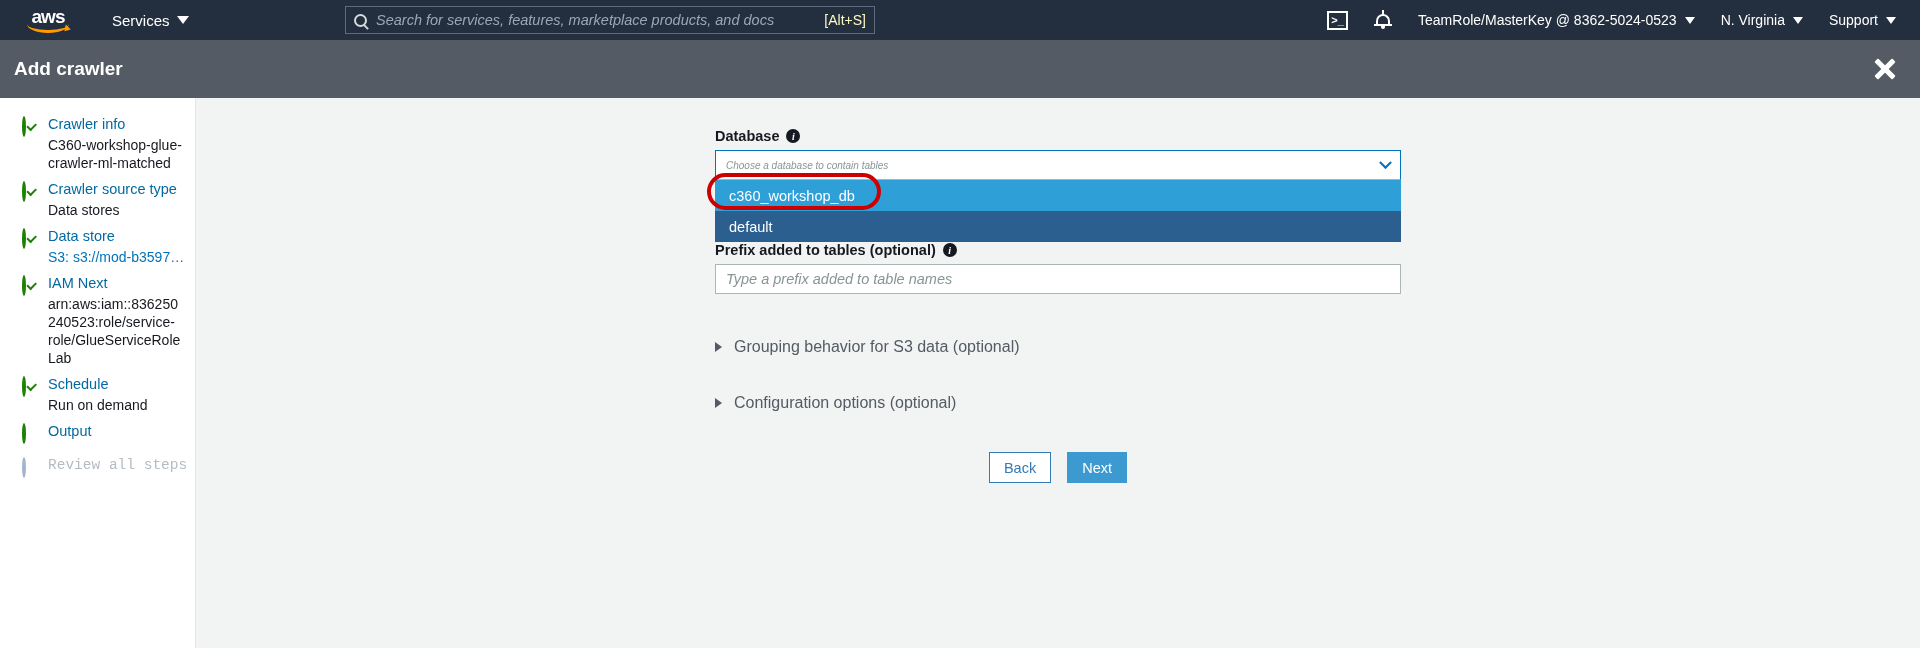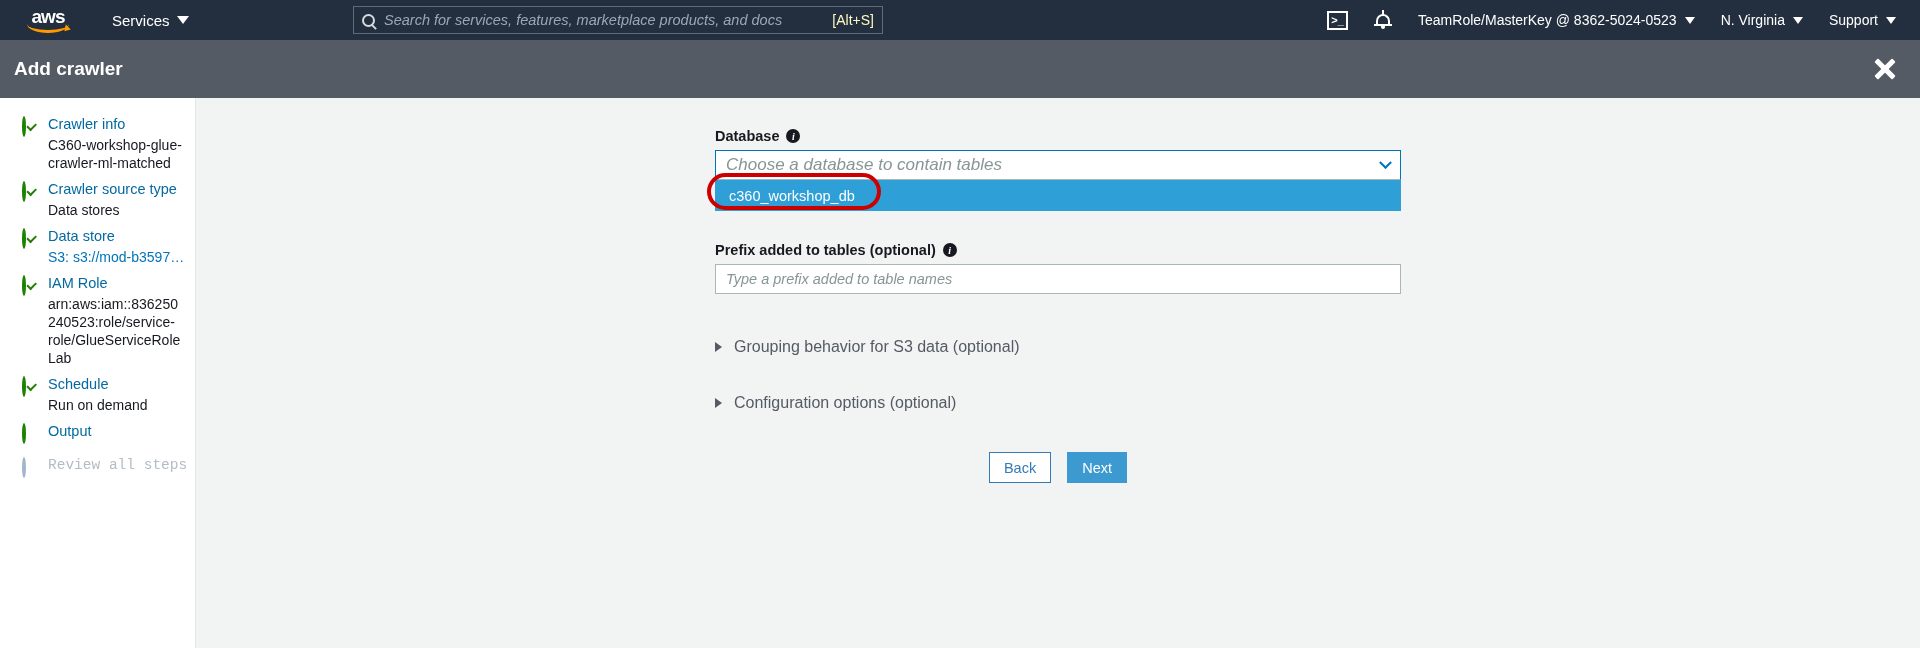--- a/index.html
+++ b/index.html
@@ -43,21 +43,21 @@
     display: flex; align-items: center; gap: 7px;
     cursor: pointer;
   }
   .caret-down {
     width: 0; height: 0;
     border-left: 6px solid transparent;
     border-right: 6px solid transparent;
     border-top: 8px solid #ffffff;
   }
   .searchwrap {
-    position: absolute; left: 353px; top: 6px;
+    position: absolute; left: 345px; top: 6px;
     width: 530px; height: 28px;
     border: 1px solid #5f6b7a; background: #232f3e;
     display: flex; align-items: center; padding: 0 8px;
   }
   .searchwrap .mag {
     width: 13px; height: 13px; border: 2px solid #d5dbdb;
     border-radius: 50%; position: relative; flex: none; margin-right: 9px;
   }
   .searchwrap .mag:after {
     content: ""; position: absolute; width: 2px; height: 6px;
@@ -172,21 +172,21 @@
     color: #ffffff; font-size: 10px; font-weight: bold; font-style: italic;
     display: inline-flex; align-items: center; justify-content: center;
     font-family: "Liberation Serif", serif; cursor: pointer;
   }
 
   .selectwrap { position: relative; }
   .selectbox {
     height: 30px; background: #ffffff;
     border: 1px solid #0073bb; border-bottom-color: #aab7b8;
     display: flex; align-items: center; padding: 0 10px;
-    font-size: 17px; font-style: italic; color: #879596;
+    font-size: 10px; font-style: italic; color: #879596;
     cursor: pointer;
   }
   .selectbox .chev {
     margin-left: auto; width: 9px; height: 9px;
     border-right: 2px solid #0073bb; border-bottom: 2px solid #0073bb;
     transform: rotate(45deg) translate(-2px,-2px);
   }
   .options { position: absolute; left: 0; right: 0; top: 30px; z-index: 5; }
   .option {
     height: 31px; display: flex; align-items: center;
@@ -297,21 +297,21 @@
     <div class="substep">Data stores</div>
 
     <div class="step">
       <span class="mark"><span class="ring done"></span></span>
       <span class="label">Data store</span>
     </div>
     <div class="substep link">S3: s3://mod-b3597…</div>
 
     <div class="step">
       <span class="mark"><span class="ring done"></span></span>
-      <span class="label">IAM Role</span>
+      <span class="label">IAM Next</span>
     </div>
     <div class="substep">arn:aws:iam::836250240523:role/service-role/GlueServiceRoleLab</div>
 
     <div class="step">
       <span class="mark"><span class="ring done"></span></span>
       <span class="label">Schedule</span>
     </div>
     <div class="substep">Run on demand</div>
 
     <div class="step">
@@ -337,20 +337,23 @@
 
       <div class="selectwrap">
         <div class="selectbox">
           <span>Choose a database to contain tables</span>
           <span class="chev"></span>
         </div>
 
         <div class="options">
           <div class="option hl">
             <span>c360_workshop_db</span>
+          </div>
+          <div class="option alt">
+            <span>default</span>
           </div>
         </div>
 
         <div class="redoval"></div>
       </div>
 
       <div class="spacer-after-dd"></div>
 
       <div class="flabel">
         <span>Prefix added to tables (optional)</span>

